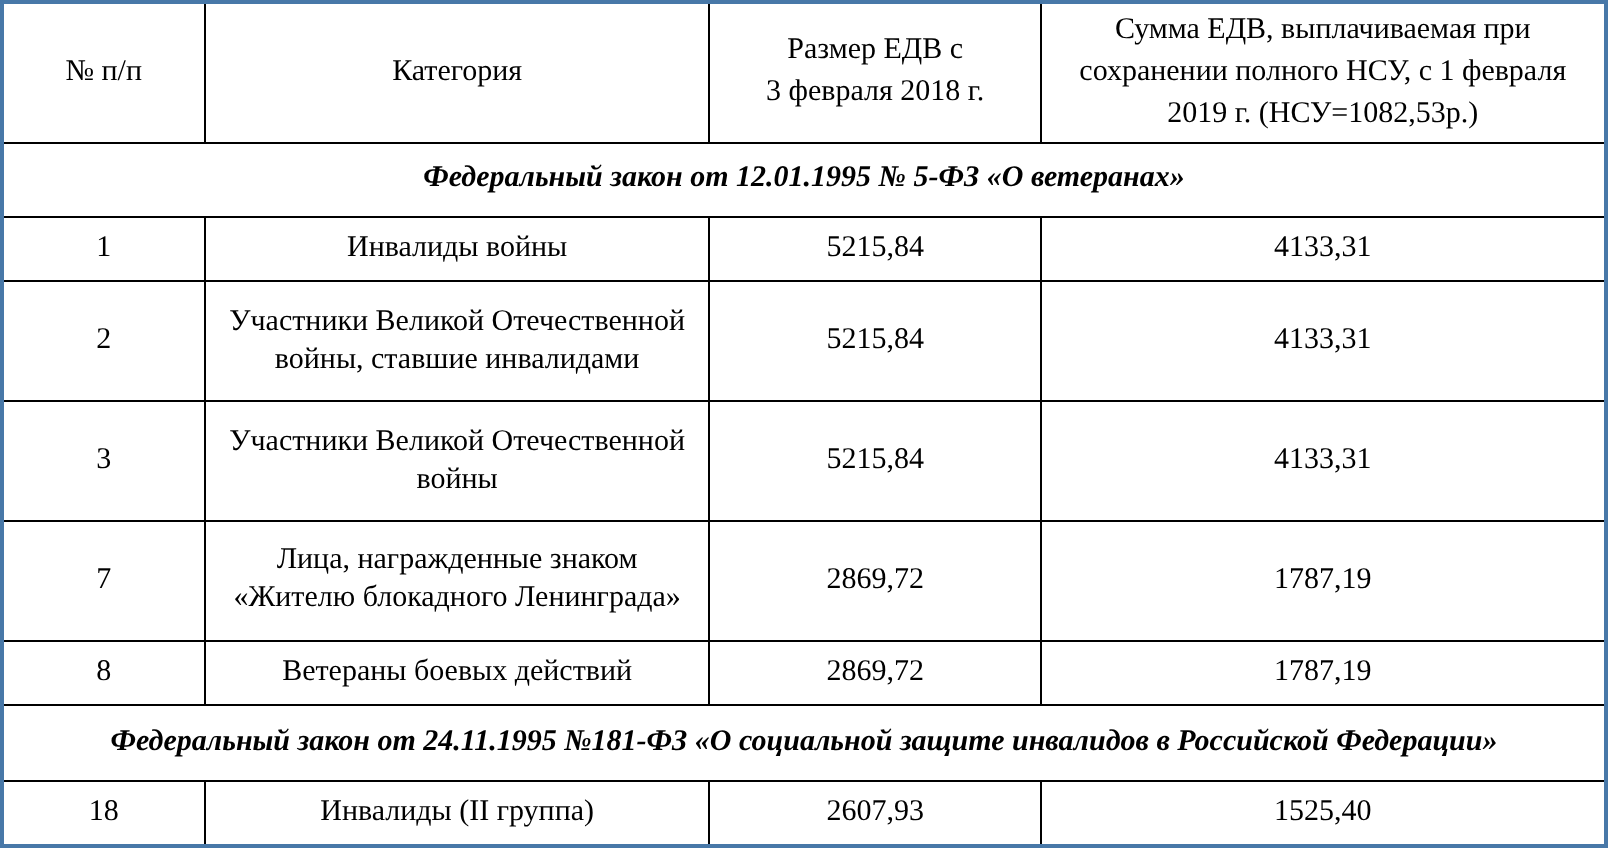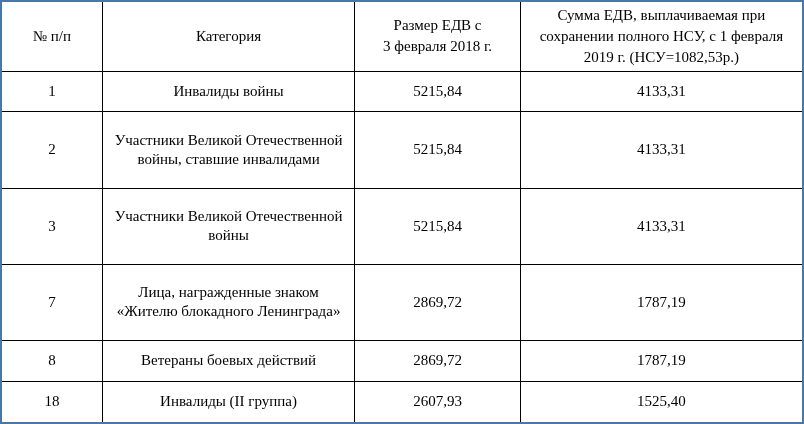--- a/index.html
+++ b/index.html
@@ -69,20 +69,23 @@
       <tr class="header-row">
         <th>№ п/п</th>
         <th>Категория</th>
         <th>Размер ЕДВ с
 3 февраля 2018 г.</th>
         <th>Сумма ЕДВ, выплачиваемая при сохранении полного НСУ, с 1 февраля 2019 г. (НСУ=1082,53р.)</th>
       </tr>
     </thead>
     <tbody>
 
+    <tr class="section-row">
+          <td colspan="4">Федеральный закон от 12.01.1995 № 5-ФЗ  «О ветеранах»</td>
+        </tr>
         <tr class="data-row">
           <td>1</td>
           <td>Инвалиды войны</td>
           <td>5215,84</td>
           <td>4133,31</td>
         </tr>
         <tr class="data-row">
           <td>2</td>
           <td>Участники Великой Отечественной войны, ставшие инвалидами</td>
           <td>5215,84</td>
@@ -99,20 +102,23 @@
           <td>Лица, награжденные знаком «Жителю блокадного Ленинграда»</td>
           <td>2869,72</td>
           <td>1787,19</td>
         </tr>
         <tr class="data-row">
           <td>8</td>
           <td>Ветераны боевых действий</td>
           <td>2869,72</td>
           <td>1787,19</td>
         </tr>
+        <tr class="section-row">
+          <td colspan="4">Федеральный закон от 24.11.1995 №181-ФЗ «О социальной защите инвалидов в Российской Федерации»</td>
+        </tr>
         <tr class="data-row">
           <td>18</td>
           <td>Инвалиды (II группа)</td>
           <td>2607,93</td>
           <td>1525,40</td>
         </tr>
       </tbody>
   </table>
 </div>
 

